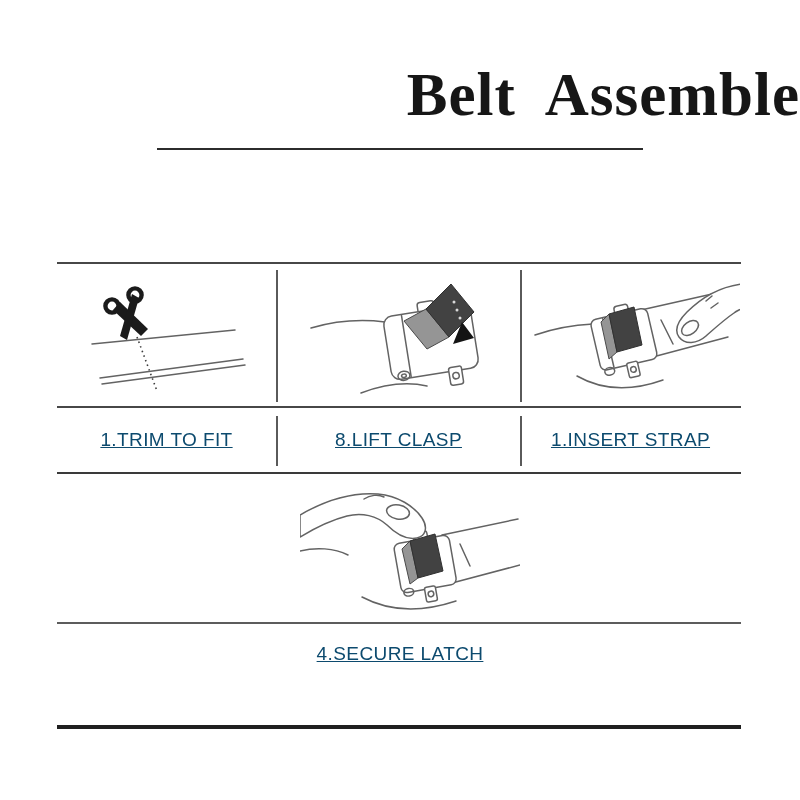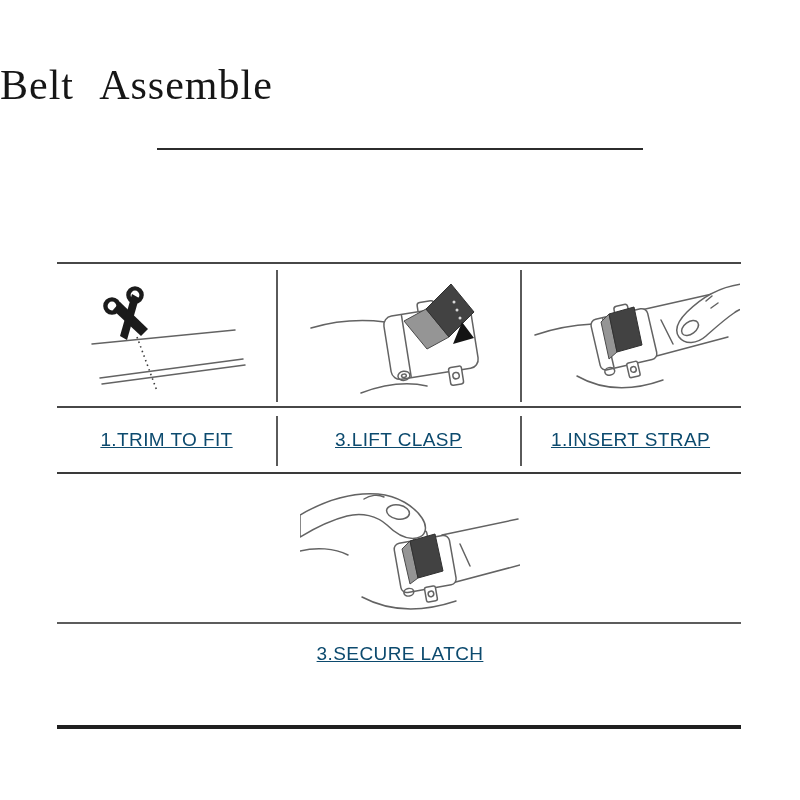--- a/index.html
+++ b/index.html
@@ -1,20 +1,20 @@
 <!DOCTYPE html>
 <html><head>
 <meta charset="utf-8">
 <style>
   html,body{margin:0;padding:0;background:#ffffff;}
   .page{position:relative;width:800px;height:800px;background:#ffffff;overflow:hidden;
         font-family:"Liberation Sans",sans-serif;color:#161616;}
-  .title{position:absolute;left:0;top:64px;width:800px;text-align:left;
-         font-family:"Liberation Serif","DejaVu Serif",serif;font-weight:400;
-         font-size:42px;line-height:1.0;letter-spacing:1px;word-spacing:16px;color:#161616;}
+  .title{position:absolute;left:0;top:64px;width:800px;text-align:right;
+         font-family:"Liberation Serif","DejaVu Serif",serif;font-weight:700;
+         font-size:61px;line-height:1.0;letter-spacing:1px;word-spacing:16px;color:#161616;}
   .title-underline{position:absolute;left:157px;top:148px;width:486px;height:2px;background:#2c2c2c;}
   .hline{position:absolute;left:57px;width:684px;background:#474747;}
   .hline.top{top:262px;height:2px;}
   .hline.mid{top:406px;height:2px;}
   .hline.cap-bottom{top:472px;height:2px;background:#3a3a3a;}
   .hline.thin{top:622px;height:2px;background:#5c5c5c;}
   .hline.thick{top:725px;height:4px;background:#1f1f1f;}
   .vline{position:absolute;width:2px;background:#5a5a5a;}
   .vline.p1{left:276px;top:270px;height:132px;}
   .vline.p2{left:520px;top:270px;height:132px;}
@@ -137,17 +137,17 @@
     </g>
     <g>
       <path class="artw" d="M 0,38 C 24,24 52,15 78,17 C 98,19 114,29 122,41 C 128,50 126,59 117,61 C 107,63 96,57 87,48 C 77,39 62,35 47,39 C 31,43 15,51 0,60 Z"></path>
       <ellipse class="art" cx="98" cy="35" rx="11.5" ry="7" transform="rotate(10 98 35)"></ellipse>
       <path class="art" d="M 64,22 C 70,18 78,17 84,20"></path>
       <path class="art" d="M 0,74 C 16,70 34,71 48,78"></path>
     </g>
   </svg>
 
   <div class="caption c1">1.TRIM TO FIT</div>
-  <div class="caption c2">3.LIFT CLASP</div>
+  <div class="caption c2">8.LIFT CLASP</div>
   <div class="caption c3">1.INSERT STRAP</div>
-  <div class="caption c4">3.SECURE LATCH</div>
+  <div class="caption c4">4.SECURE LATCH</div>
 
 </div>
 
 </body></html>

